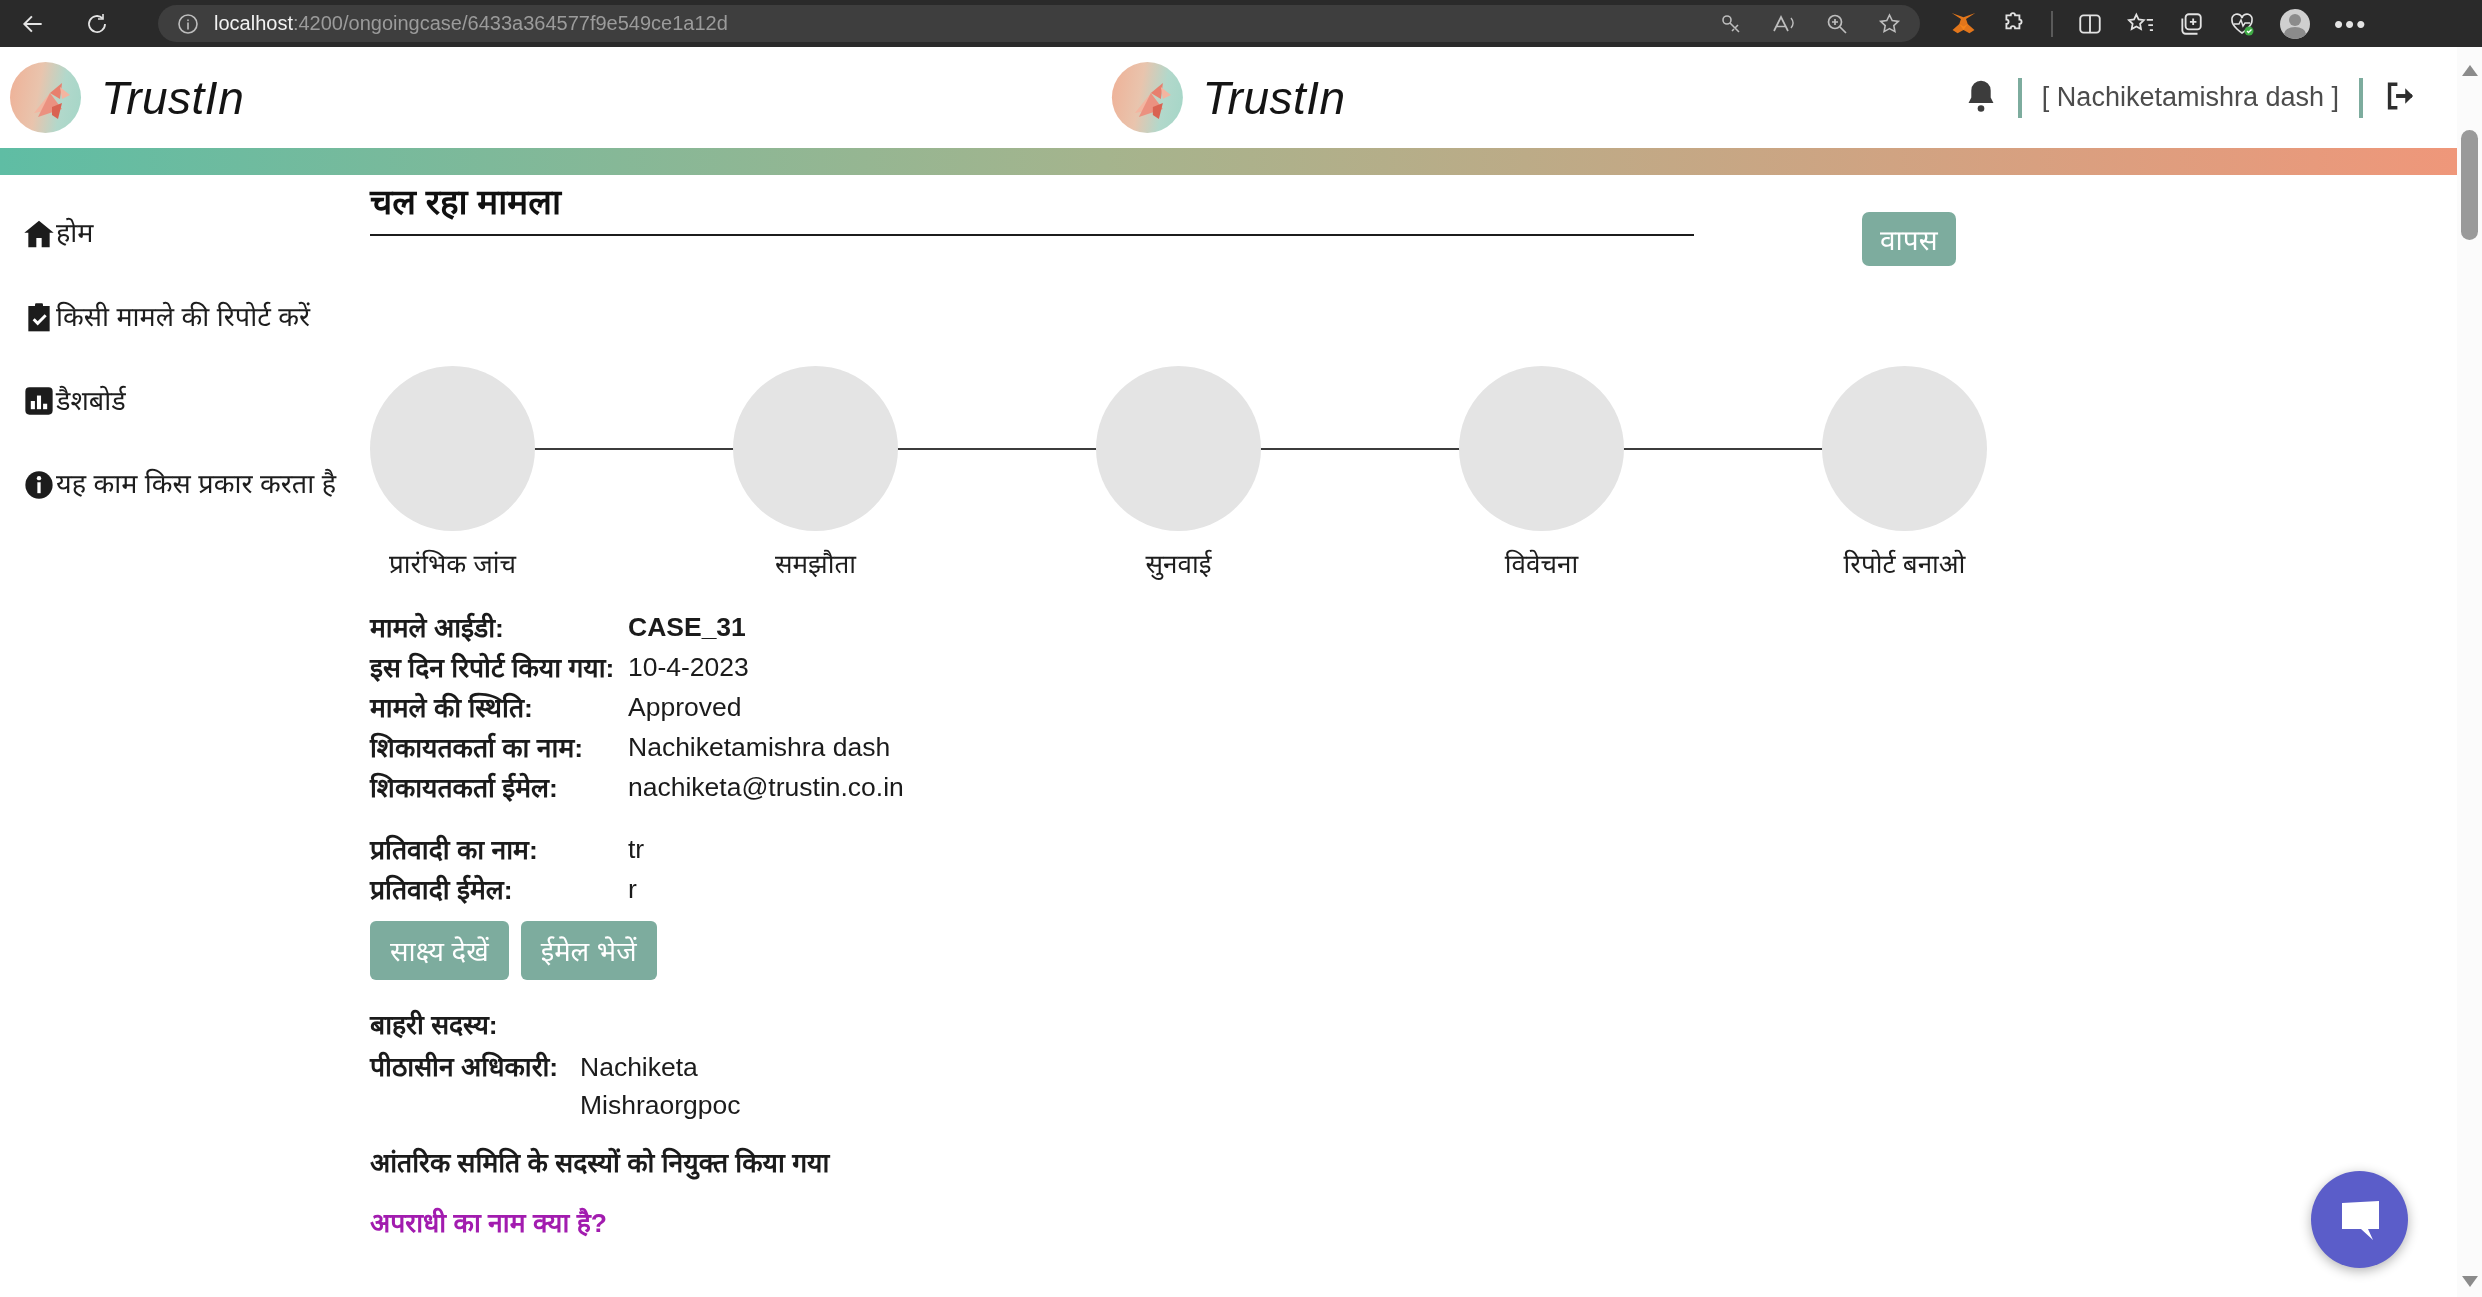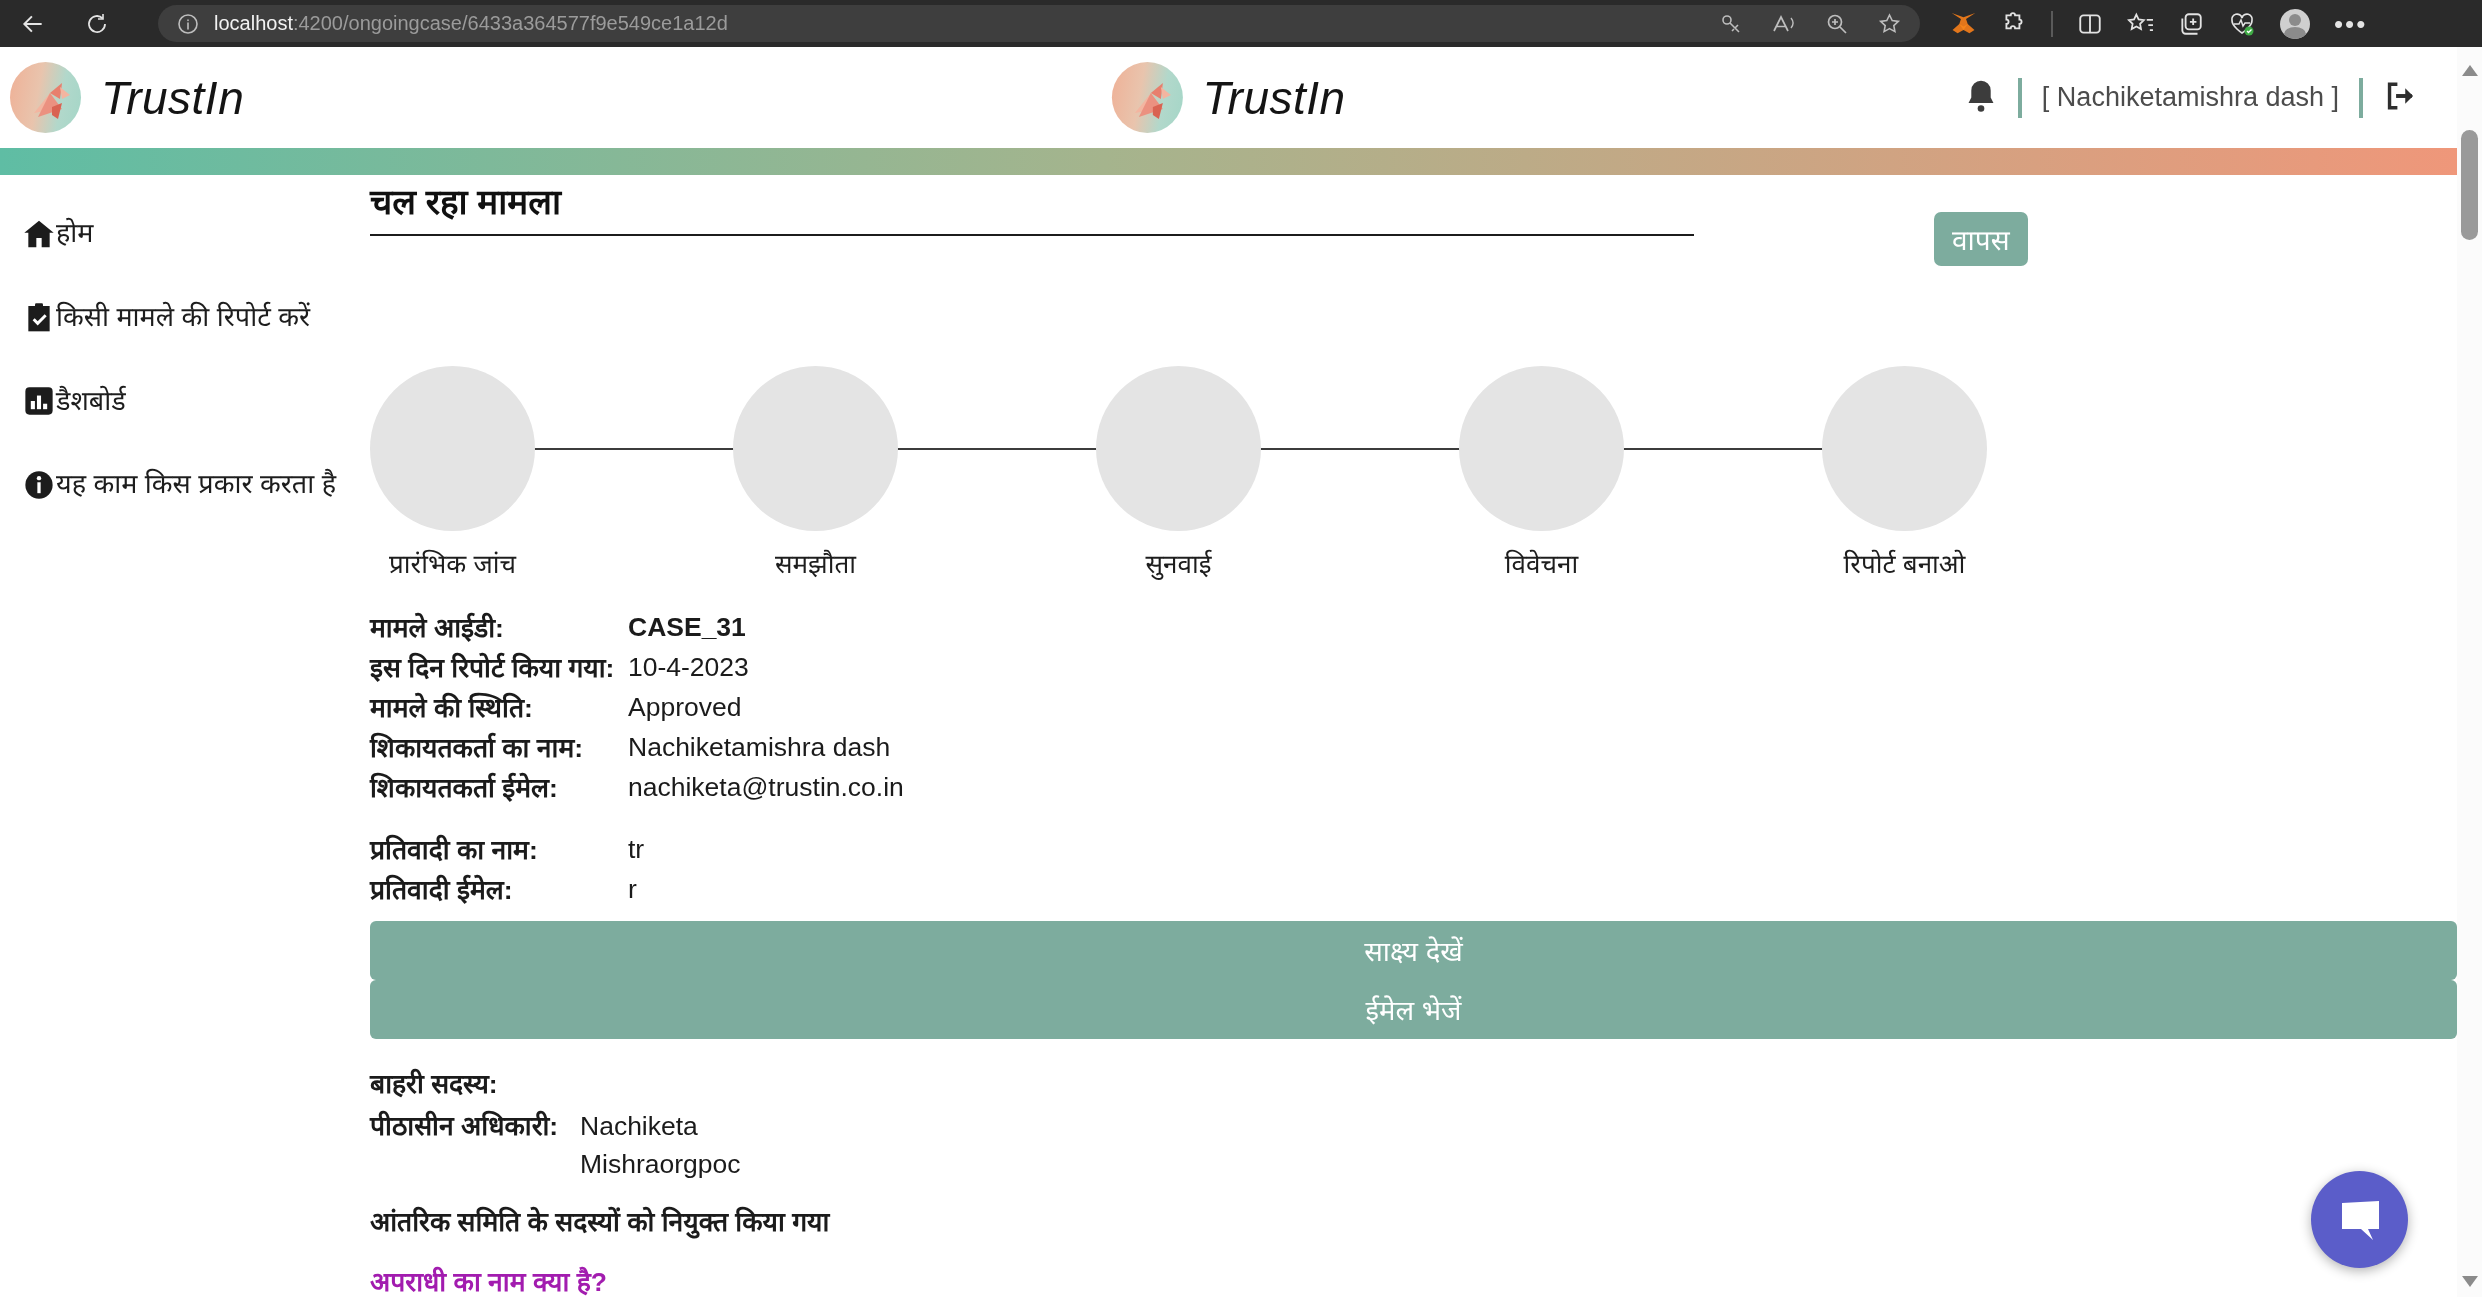--- a/index.html
+++ b/index.html
@@ -42,40 +42,40 @@
   
   .page { display:flex; width:2457px; height:1122px; }
   .sidebar { width:370px; padding:40px 0 0 22px; flex:none; }
   .side-item { display:flex; align-items:center; margin-bottom:46px; cursor:pointer; }
   .side-item .slabel { font-size:27px; color:#1d1d1d; width:292px; line-height:1.4; }
   .side-icon { width:34px; flex:none; display:flex; justify-content:center; }
 
   .main { flex:1; position:relative; padding-top:2px; }
   .page-title { font-size:35px; font-weight:700; color:#101010; width:1324px; padding-bottom:10px; border-bottom:2px solid #1c1c1c; }
   .btn { background:#7dac9e; color:#fff; border:none; border-radius:7px; font-size:28px; padding:8px 18px; font-family:inherit; cursor:pointer; }
-  .back-btn { position:absolute; left:1564px; top:37px; }
+  .back-btn { position:absolute; left:1492px; top:37px; }
 
   .stepper { position:relative; margin-top:130px; display:flex; width:1815px; }
   .stepper .track { position:absolute; left:82px; top:82px; width:1452px; height:2px; background:#3c3c3c; }
   .step { width:363px; flex:none; }
   .step .circle { position:relative; width:165px; height:165px; border-radius:50%; background:#e4e4e4; }
   .step .step-label { width:165px; margin-top:14px; text-align:center; font-size:26px; color:#1d1d1d; white-space:nowrap; }
 
   .details { margin-top:26px; }
   .drow { display:flex; align-items:center; height:40px; font-size:26.5px; color:#1b1b1b; }
   .dlabel { width:258px; font-weight:700; flex:none; white-space:nowrap; }
   .dvalue { white-space:nowrap; }
   .dvalue.bold { font-weight:700; }
 
   .request-row { margin-top:12px; display:flex; align-items:center; gap:14px; }
   .request-row .rlabel { font-size:26.5px; font-weight:700; color:#1b1b1b; }
   .pill-btn { padding:10px 20px; font-size:27px; border-radius:8px; }
 
   .resp { margin-top:22px; }
-  .btn-row { margin-top:12px; display:flex; gap:0;flex-direction:column; }
+  .btn-row { margin-top:12px; display:flex; gap:12px; }
   .btn-row .btn { padding:11px 20px; font-size:27.5px; border-radius:6px; }
 
   .ext-label { margin-top:26px; font-size:26.5px; font-weight:700; color:#1b1b1b; }
   .presiding-row { margin-top:6px; display:flex; font-size:26.5px; color:#1b1b1b; }
   .presiding-row .plabel { width:210px; font-weight:700; flex:none; }
   .presiding-values div { line-height:38px; }
   .committee { margin-top:20px; font-size:26.5px; font-weight:700; color:#1b1b1b; }
   .question { margin-top:24px; font-size:26.5px; font-weight:700; color:#a21caf; }
 
   

